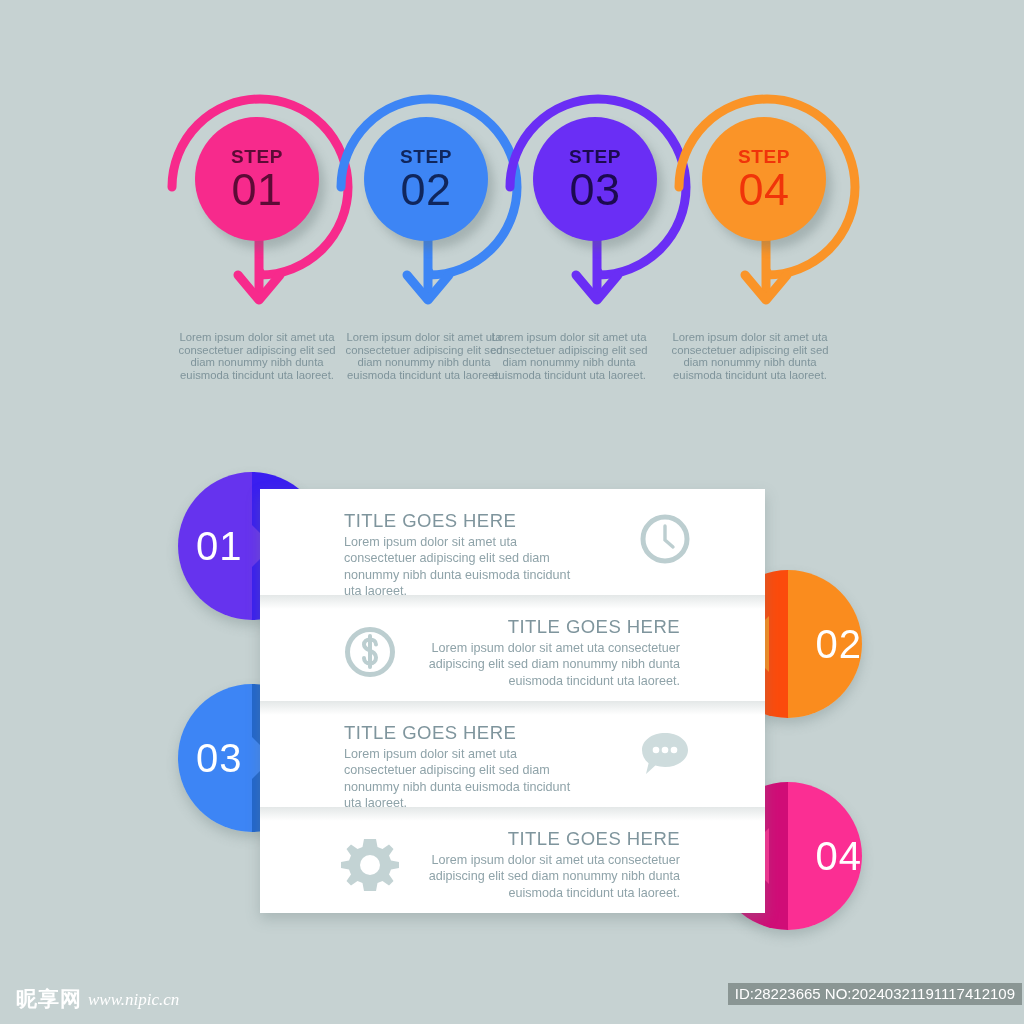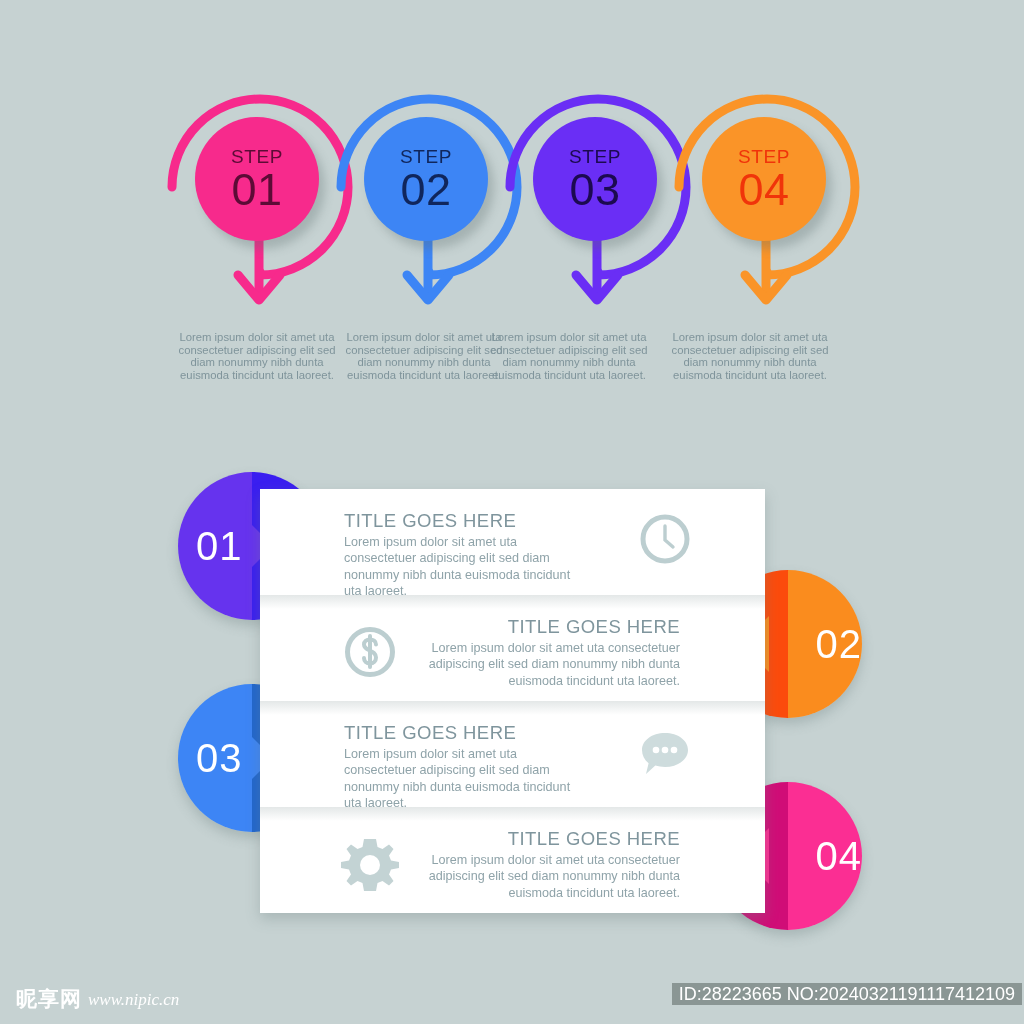--- a/index.html
+++ b/index.html
@@ -16,21 +16,21 @@
   .steps-layer{position:absolute;left:0;top:0;width:1024px;height:440px;}
   .arc-svg{position:absolute;left:0;top:0;width:1024px;height:330px;}
 
   .step-circle{
     position:absolute;
     width:124px;height:124px;border-radius:50%;
     box-shadow:6px 8px 10px rgba(90,105,105,.30);
     display:flex;flex-direction:column;align-items:center;justify-content:center;
     line-height:1;
   }
-  .step-word{font-size:19px;letter-spacing:.6px;font-weight:400;margin-bottom:1px;}
+  .step-word{font-size:19px;letter-spacing:.6px;font-weight:700;margin-bottom:1px;}
   .step-num{font-size:45px;font-weight:400;letter-spacing:.5px;}
 
   .step-desc{
     position:absolute;width:160px;
     font-size:11.3px;line-height:12.6px;
     color:#7f949b;text-align:center;
   }
 
   
   .panel{
@@ -75,21 +75,21 @@
     font-family:"DejaVu Sans", sans-serif;font-weight:700;
   }
   .wm-url{
     position:absolute;left:88px;top:990px;
     font-size:17px;color:#ffffff;font-style:italic;
     font-family:"Liberation Serif", serif;
   }
   .id-badge{
     position:absolute;right:2px;top:983px;height:22px;
     background:#8a9694;color:#ffffff;
-    font-size:18px;line-height:22px;padding:0 7px;
+    font-size:15px;line-height:22px;padding:0 7px;
     font-family:"Liberation Sans", sans-serif;
     white-space:nowrap;
   }
   .bottom-strip{position:absolute;left:0;top:1014px;width:1024px;height:10px;background:#c6d2d2;}
 </style>
 </head>
 <body style="background: rgb(198, 210, 210);">
 
 <div id="stage">
 

